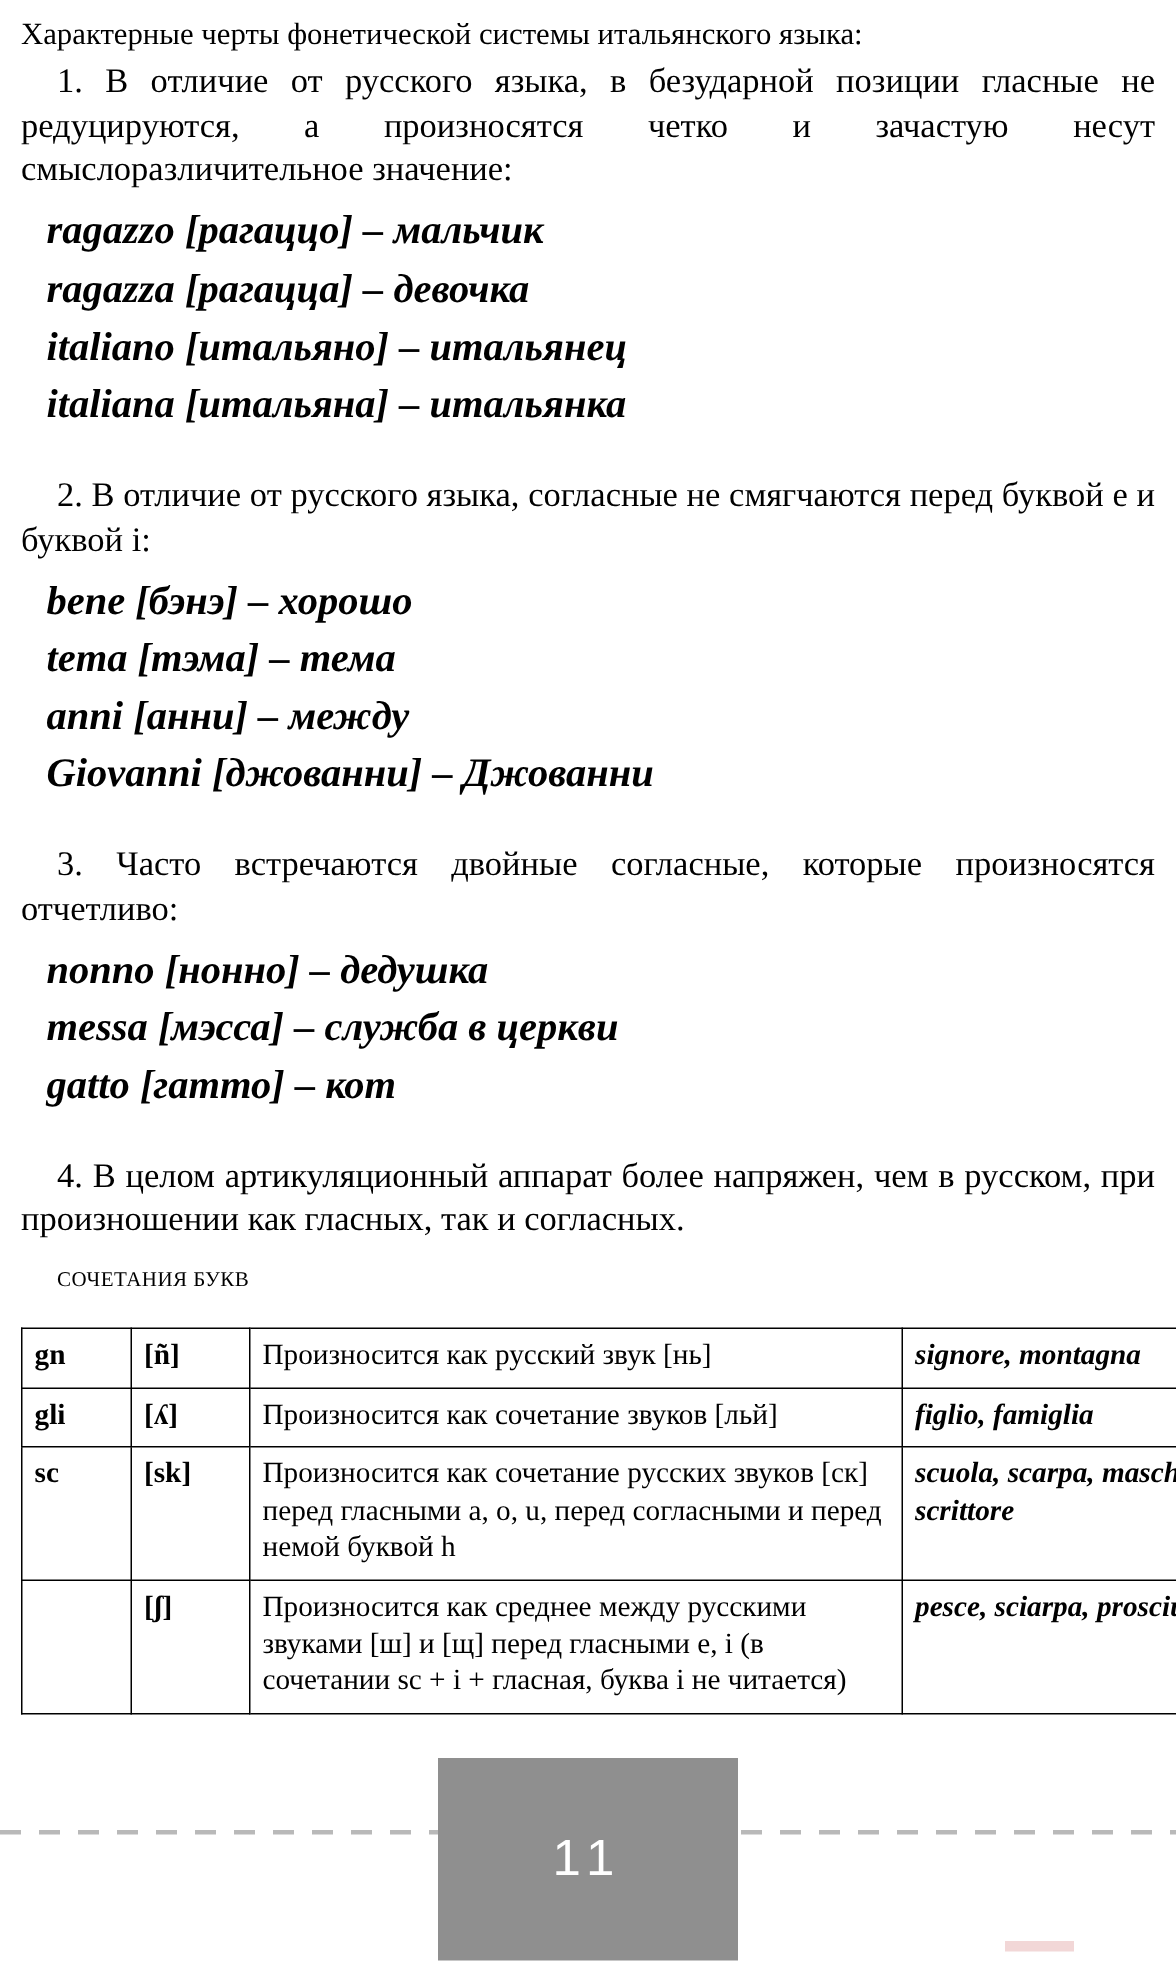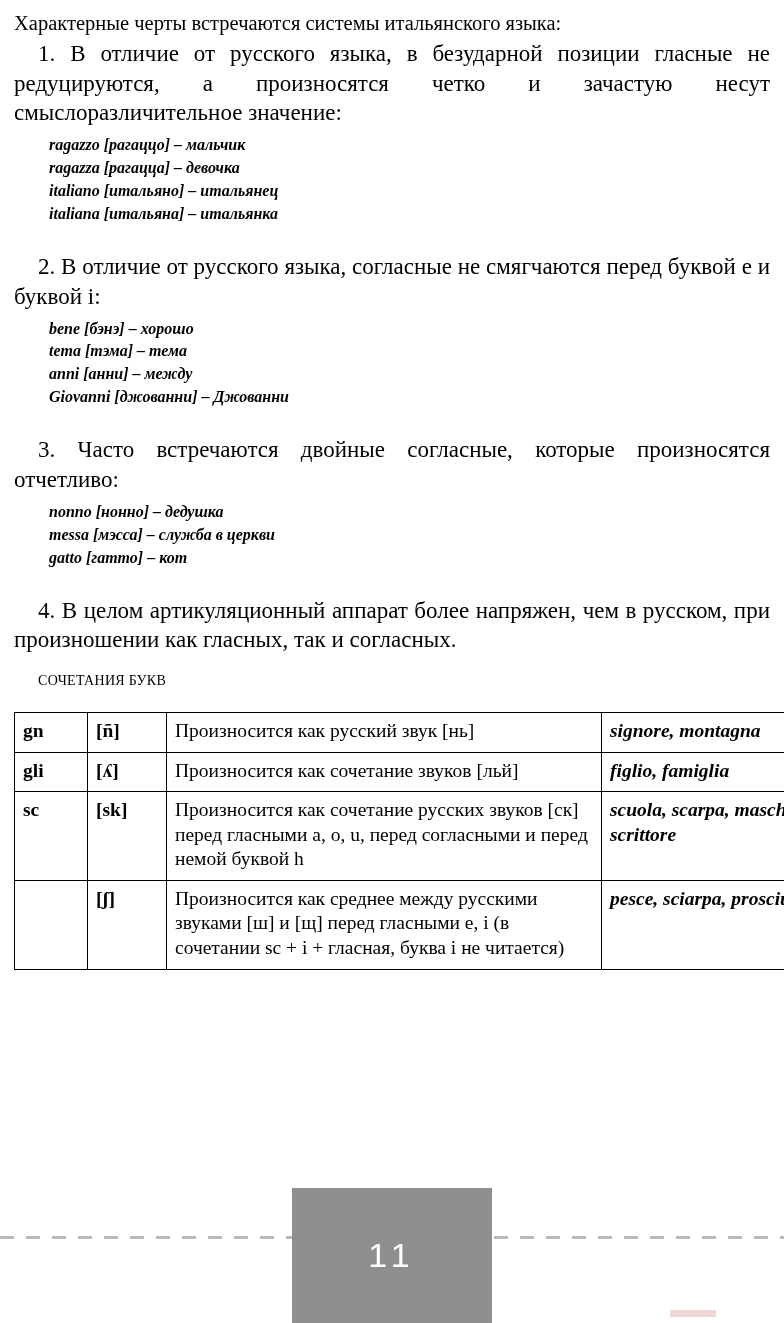--- a/index.html
+++ b/index.html
@@ -38,23 +38,23 @@
   }
   .examples {
     margin: 6px 0 0 0;
     padding: 0;
     list-style: none;
   }
   .examples li {
     font-family: "Liberation Serif", "DejaVu Serif", serif;
     font-style: italic;
     font-weight: bold;
-    font-size: 16px;
+    font-size: 27px;
     line-height: 1.43;
-    margin-left: 35px;
+    margin-left: 17px;
     white-space: nowrap;
   }
   .gap-lg { height: 26px; }
   .gap-md { height: 18px; }
 
   .section-title {
     font-size: 14px;
     line-height: 1.2;
     margin: 0 0 0 24px;
     letter-spacing: 0.3px;
@@ -90,21 +90,21 @@
     width: 208px;
     font-style: italic;
     font-weight: bold;
   }
   td.noborder-top {
     border-top: none;
   }
   .footer {
     position: absolute;
     left: 0;
-    bottom: 0;
+    bottom: 16px;
     width: 784px;
     height: 135px;
   }
   .dash-line {
     position: absolute;
     top: 48px;
     left: 0;
     width: 784px;
     height: 3px;
     background-image: repeating-linear-gradient(to right, #b9b9b9 0 14px, transparent 14px 26px);
@@ -131,21 +131,21 @@
     width: 46px;
     height: 7px;
     background: #f2d7d7;
   }
 </style>
 </head>
 <body>
 
 <div class="page">
 
-  <div class="lead">Характерные черты встречаются системы итальянского языка:</div>
+  <div class="lead">Характерные черты фонетической системы итальянского языка:</div>
 
   <div class="para indent">1. В отличие от русского языка, в безударной позиции гласные не редуцируются, а произносятся четко и зачастую несут смыслоразличительное значение:</div>
   <ul class="examples">
     <li>ragazzo [рагаццо] – мальчик</li>
     <li>ragazza [рагацца] – девочка</li>
     <li>italiano [итальяно] – итальянец</li>
     <li>italiana [итальяна] – итальянка</li>
   </ul>
 
   <div class="gap-lg"></div>

